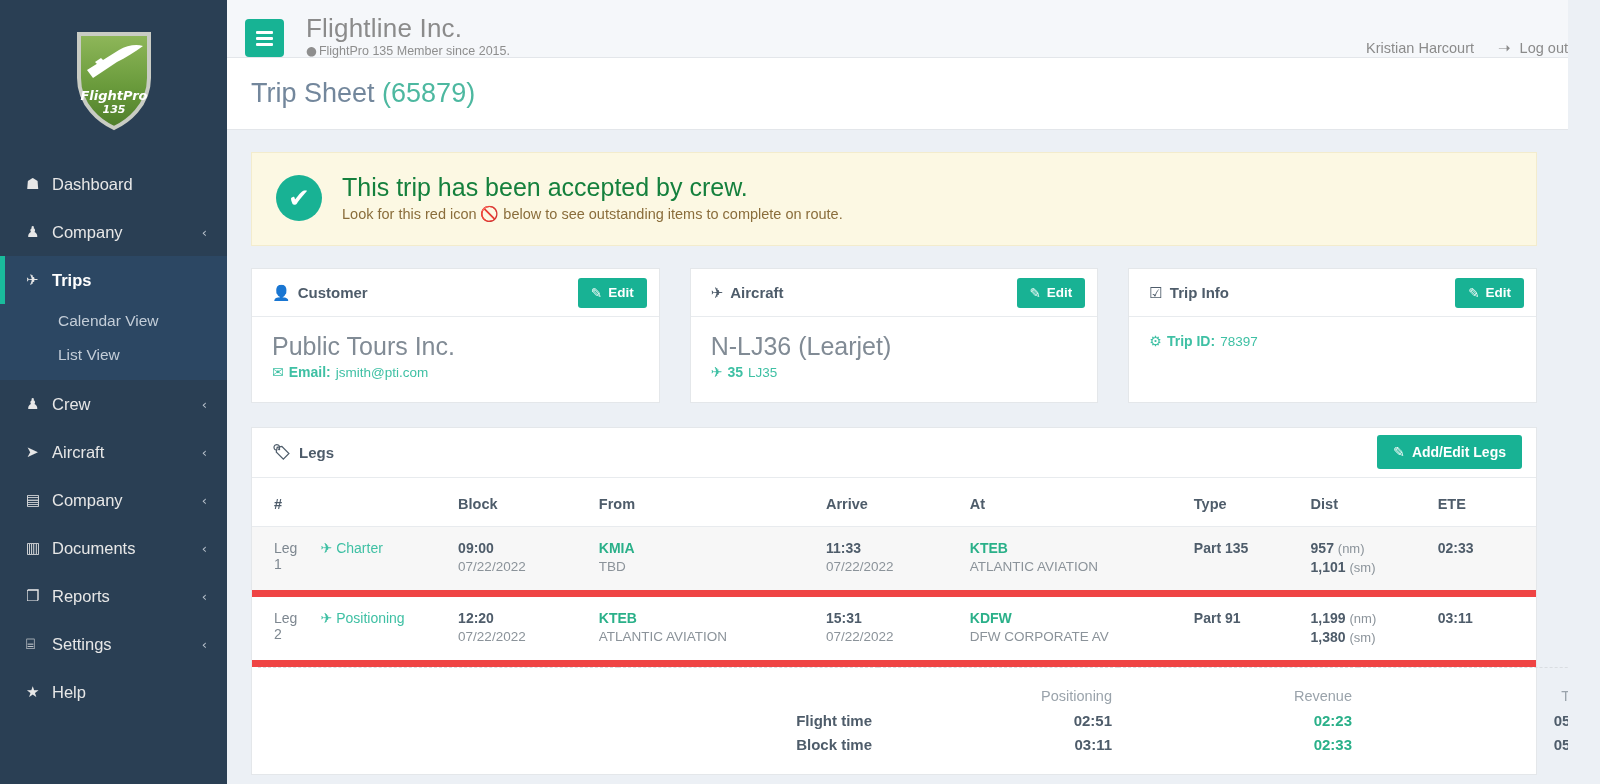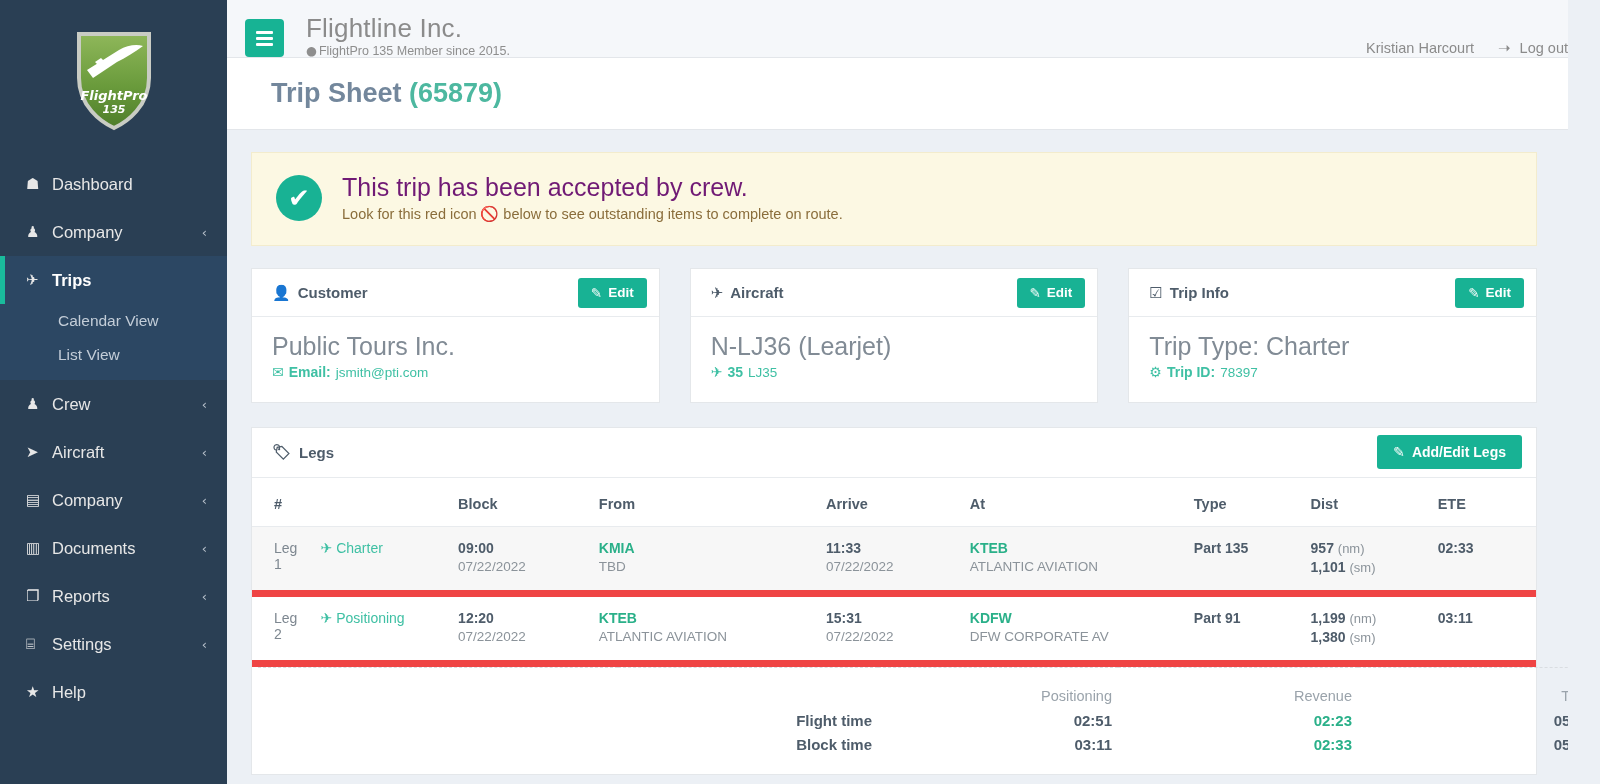--- a/index.html
+++ b/index.html
@@ -95,40 +95,40 @@
   }
   .logout { display: flex; align-items: center; gap: 9px; color: #8b8b8b; cursor: pointer; }
   .logout .lo-icon { font-size: 15px; }
 
   .pagetitle-bar {
     height: 72px; background: #fff; border-bottom: 1px solid #e3e6ea;
     display: flex; align-items: center; padding: 0 0 0 24px;
     width: 1342px;
   }
   .pagetitle {
-    font-size: 27px; font-weight: 700; color: #73879c; margin-left: 20px;
+    font-size: 27px; font-weight: 400; color: #73879c;
   }
   .pagetitle .tripno { color: #4db8a0; }
 
   .content { padding: 22px 32px 0 24px; width: 1342px; }
 
   
   .alert {
     background: #fcf8e3; border: 1px solid #f3eccd;
     padding: 20px 24px 22px 24px;
     display: flex; align-items: flex-start; gap: 20px;
     margin-bottom: 22px;
   }
   .alert-check {
     width: 46px; height: 46px; border-radius: 50%; background: #18b294;
     display: flex; align-items: center; justify-content: center;
     color: #fff; font-size: 26px; flex: 0 0 46px; margin-top: 2px;
     font-family: "DejaVu Sans", sans-serif;
   }
-  .alert-title { font-size: 25px; color: #701a75; font-weight: 400; margin-bottom: 3px; }
+  .alert-title { font-size: 25px; color: #15803d; font-weight: 400; margin-bottom: 3px; }
   .alert-sub { font-size: 14.5px; color: #8a6d3b; }
   .ban-icon { color: #d9534f; font-family: "DejaVu Sans", sans-serif; font-size: 15px; }
 
   
   .cards { display: flex; gap: 30px; margin-bottom: 24px; }
   .card {
     background: #fff; border: 1px solid #e4e7ea;
     flex: 1 1 0;
   }
   .card-head {
@@ -393,21 +393,20 @@
             <span class="ch-title">
               <span class="ico">☑</span>
               <span>Trip Info</span>
             </span>
             <button class="btn-edit">
               <span class="ico">✎</span>
               <span>Edit</span>
             </button>
           </div>
           <div class="card-body">
-            <div class="card-main">Trip Type: Charter</div>
             <div class="card-meta">
               <span class="ico">⚙</span>
               <span>Trip ID:</span>
               <span class="cm-val">78397</span>
             </div>
           </div>
         </section>
       </div>
 
       <section class="panel">

